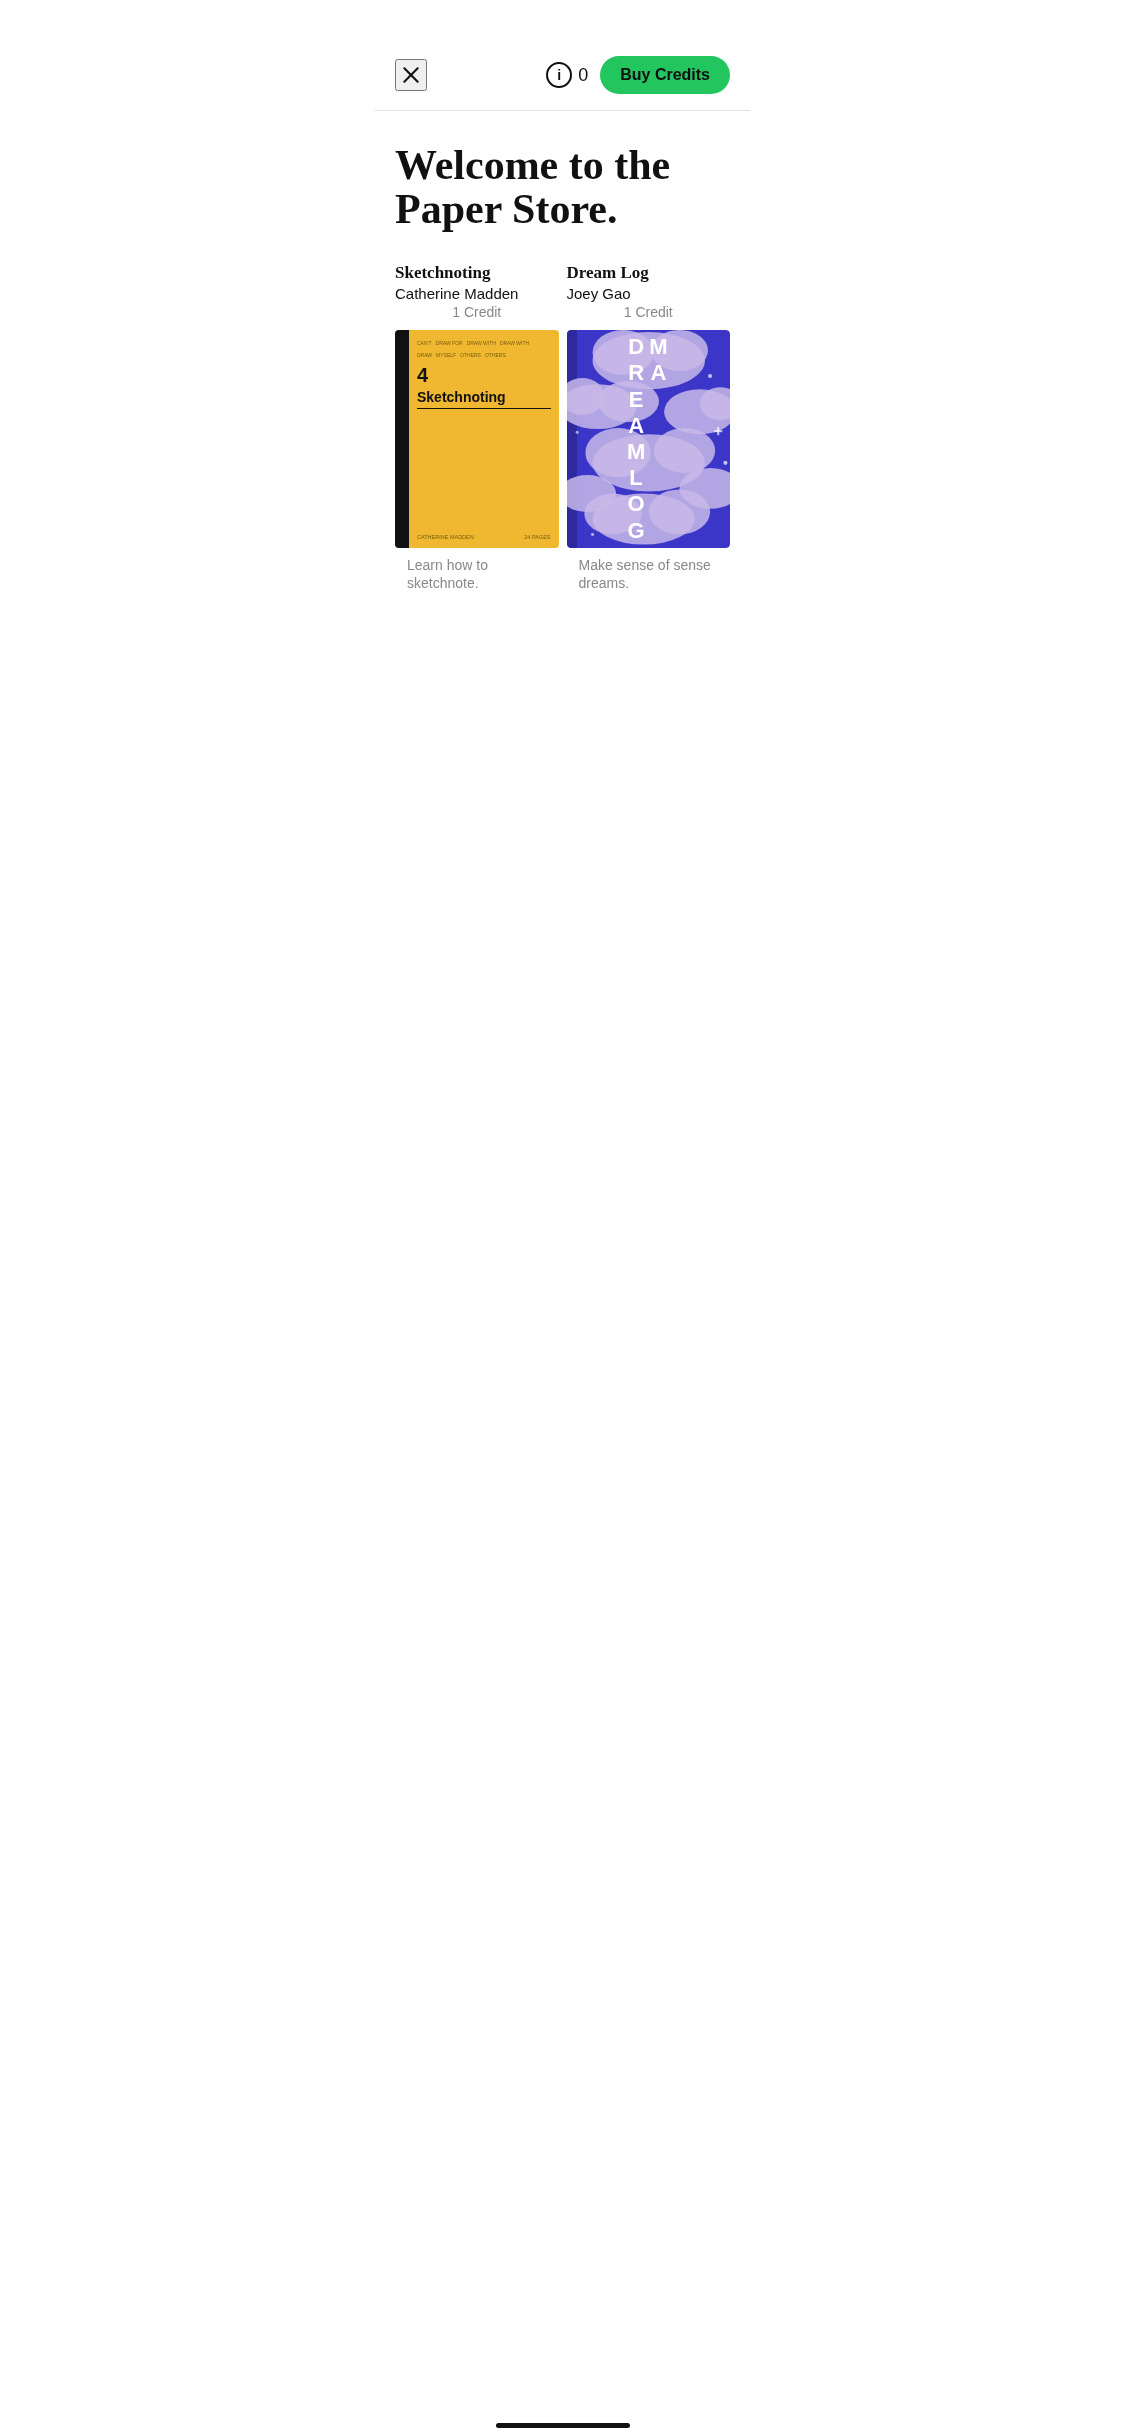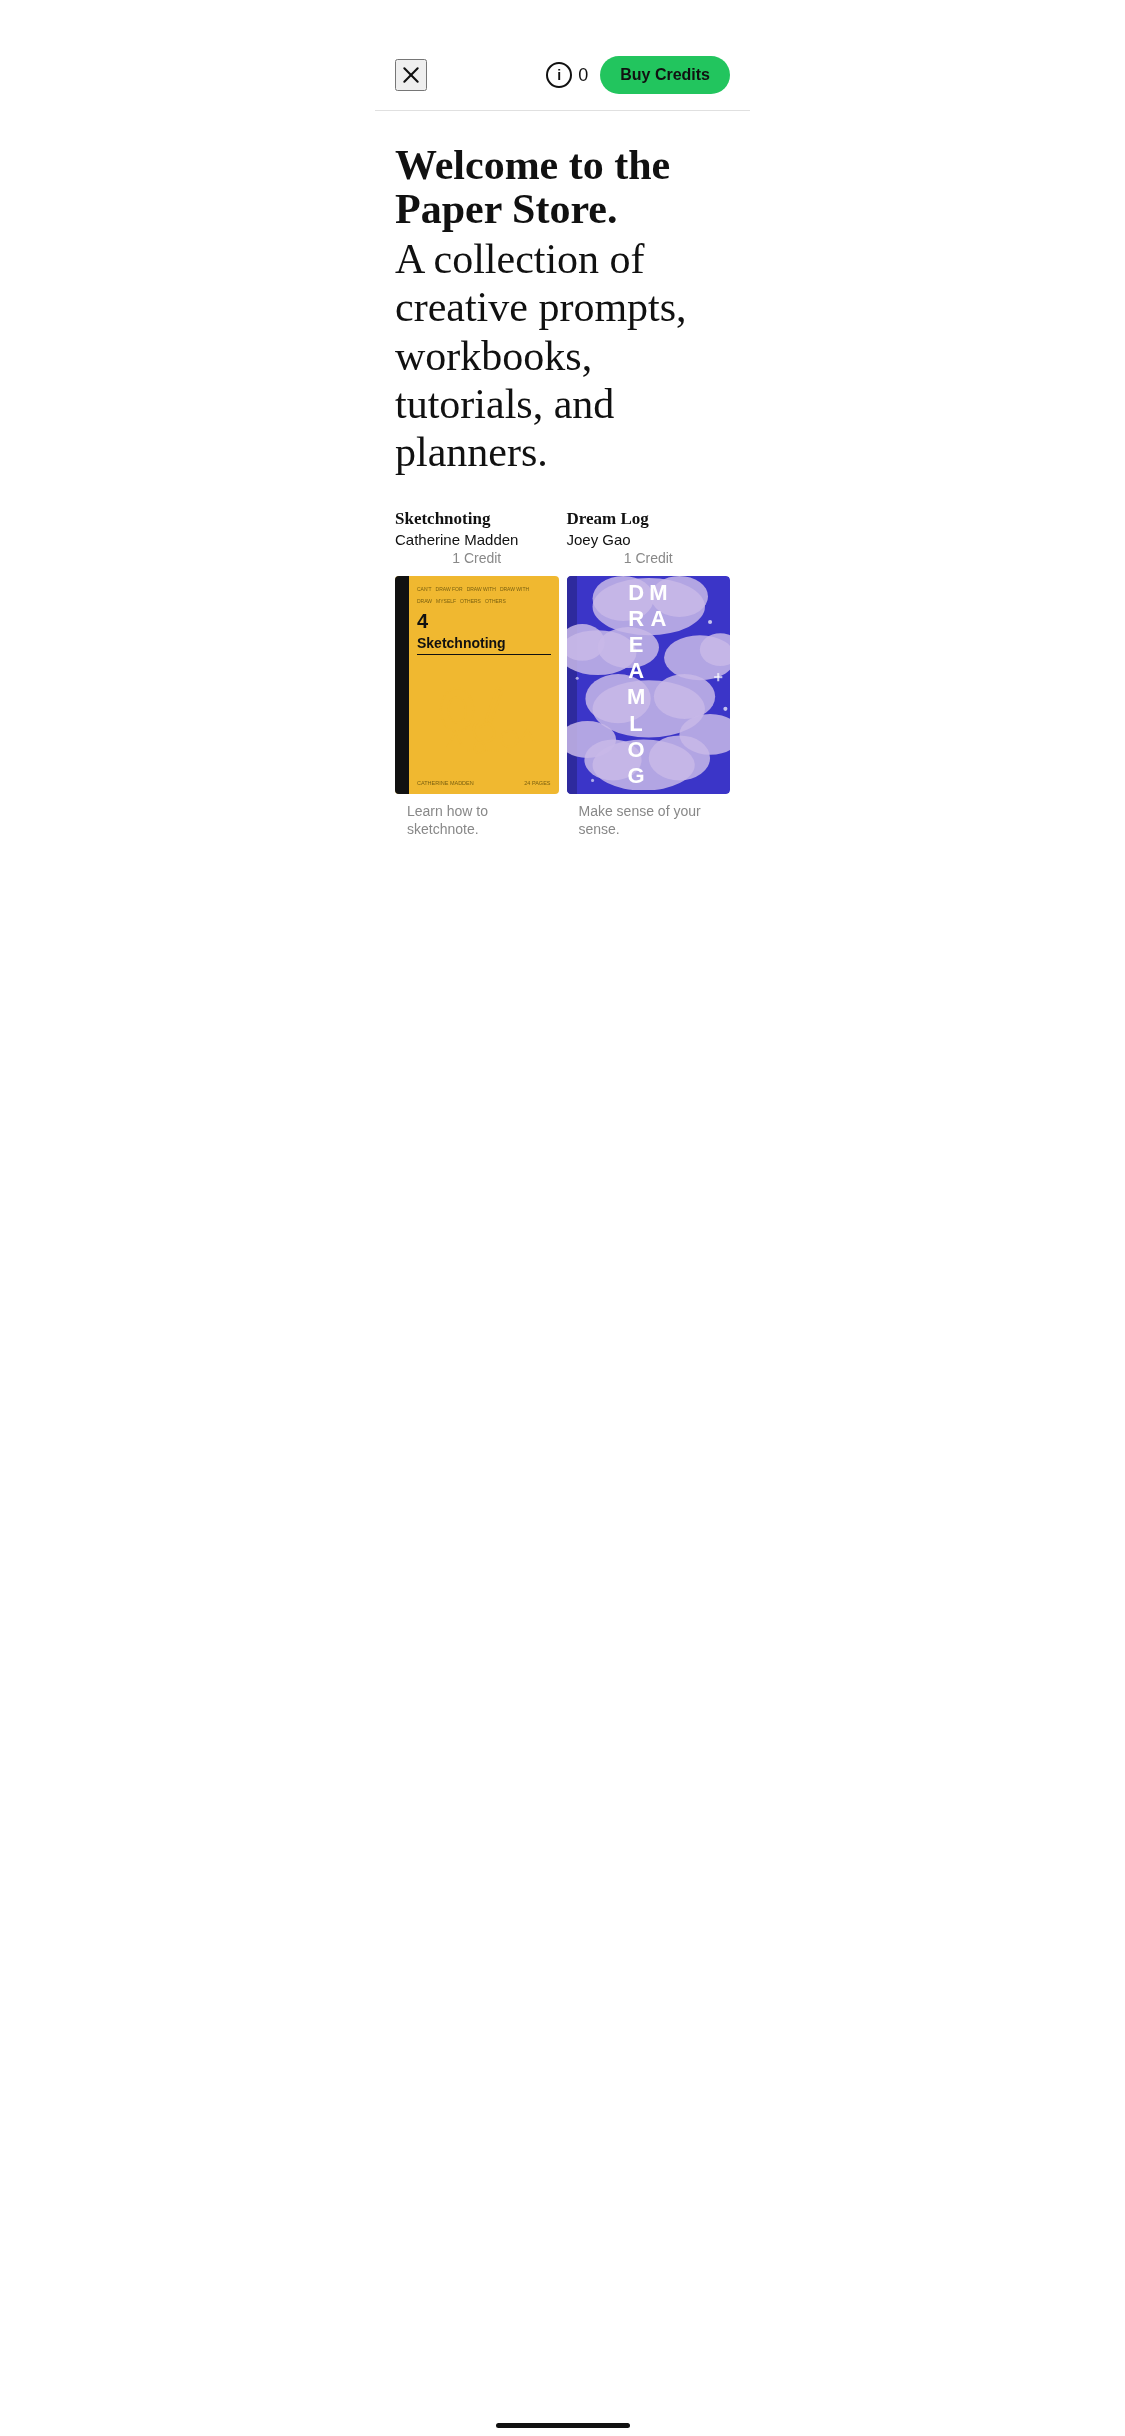--- a/index.html
+++ b/index.html
@@ -319,21 +319,20 @@
     <button class="buy-credits-btn">Buy Credits</button>
   </div>
 </div>
 
 <div class="divider"></div>
 
 <div class="hero">
   <div class="hero-title">
     <strong>Welcome to the Paper Store.</strong>
   </div>
-  <div class="hero-subtitle">A collection of creative prompts, workbooks, tutorials, and planners.</div>
 </div>
 
 <div class="products-section">
   <div class="products-grid">
 
     <div class="product-card">
       <div class="product-title">Sketchnoting</div>
       <div class="product-author">Catherine Madden</div>
       <div class="product-credit">1 Credit</div>
       <div class="product-cover">
@@ -442,19 +441,19 @@
               <span></span>
             <span>L</span>
               <span></span>
             <span>O</span>
               <span></span>
             <span>G</span>
               <span></span>
           </div>
         </div>
       </div>
-      <div class="product-description">Make sense of your sense.</div>
+      <div class="product-description">Make sense of sense dreams.</div>
     </div>
 
   </div>
 </div>
 
 <div class="home-indicator"></div>
 
 </body></html>

